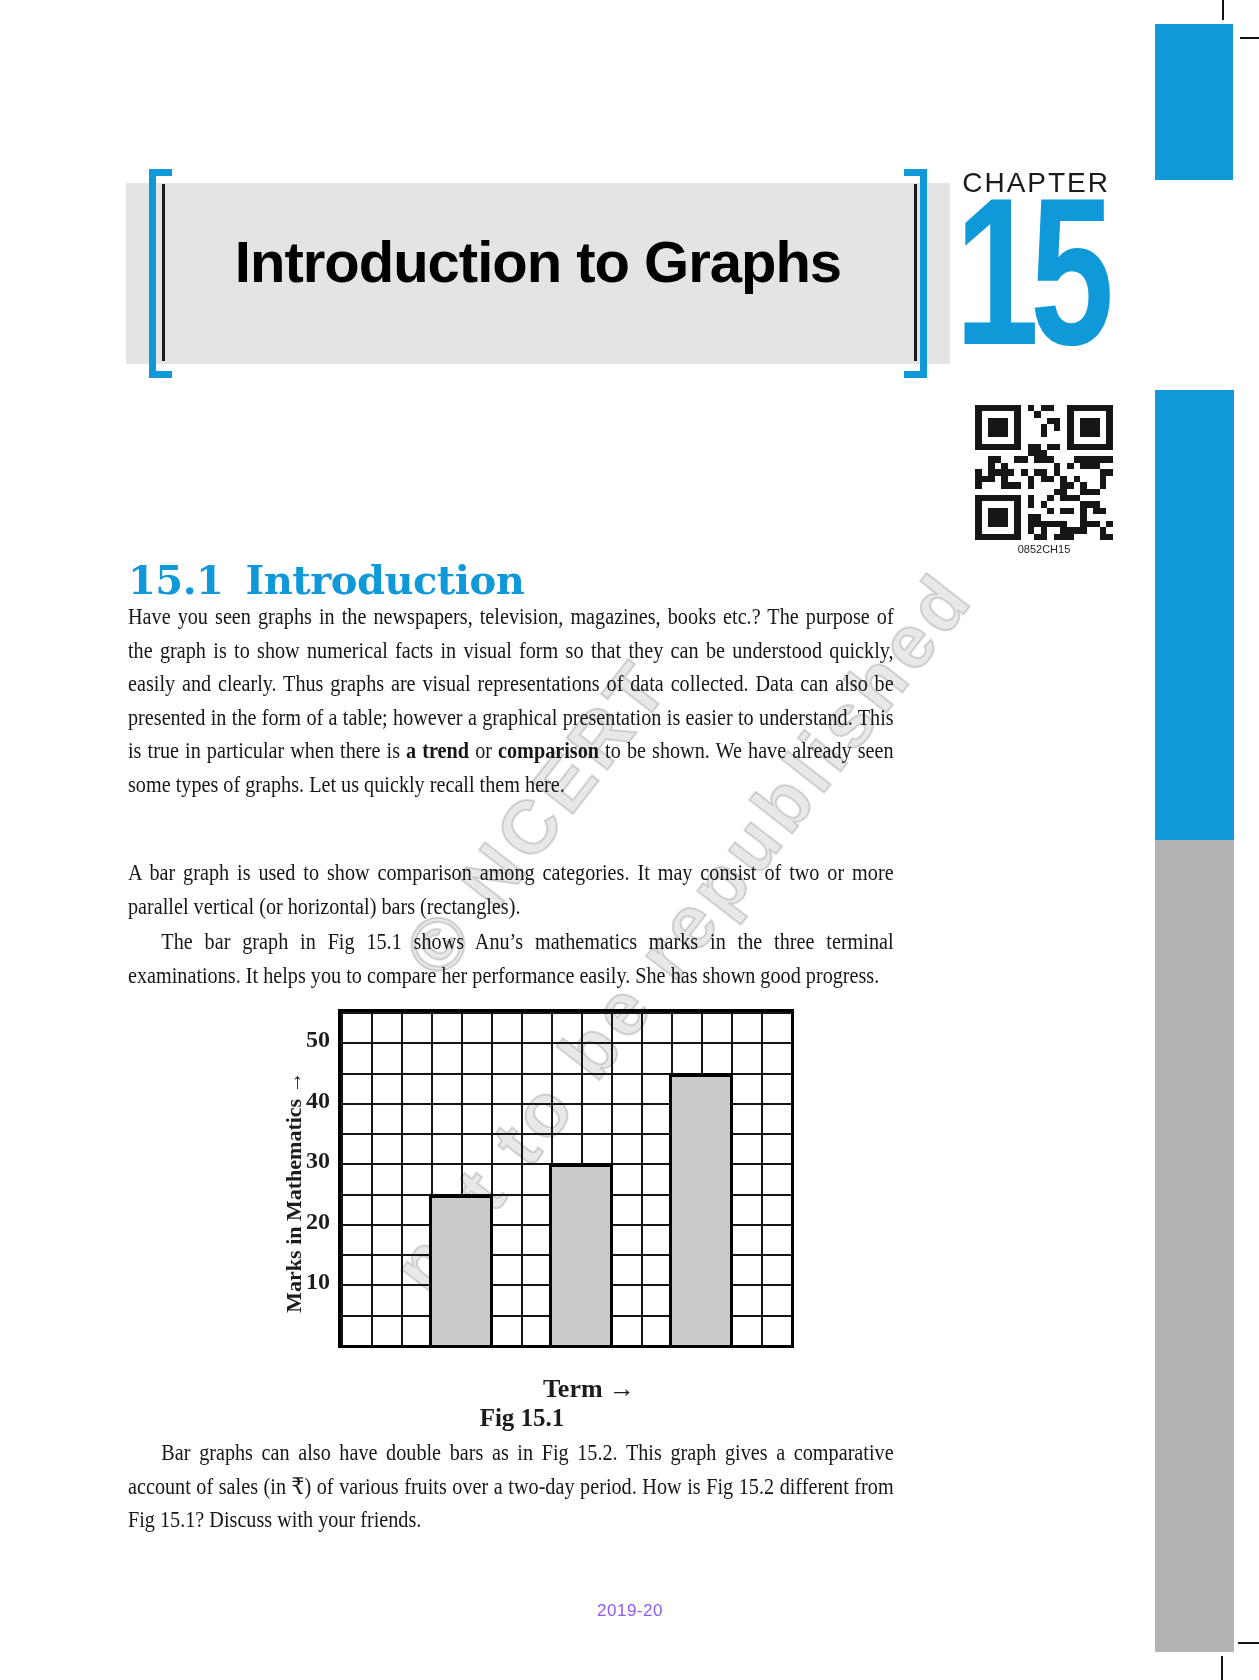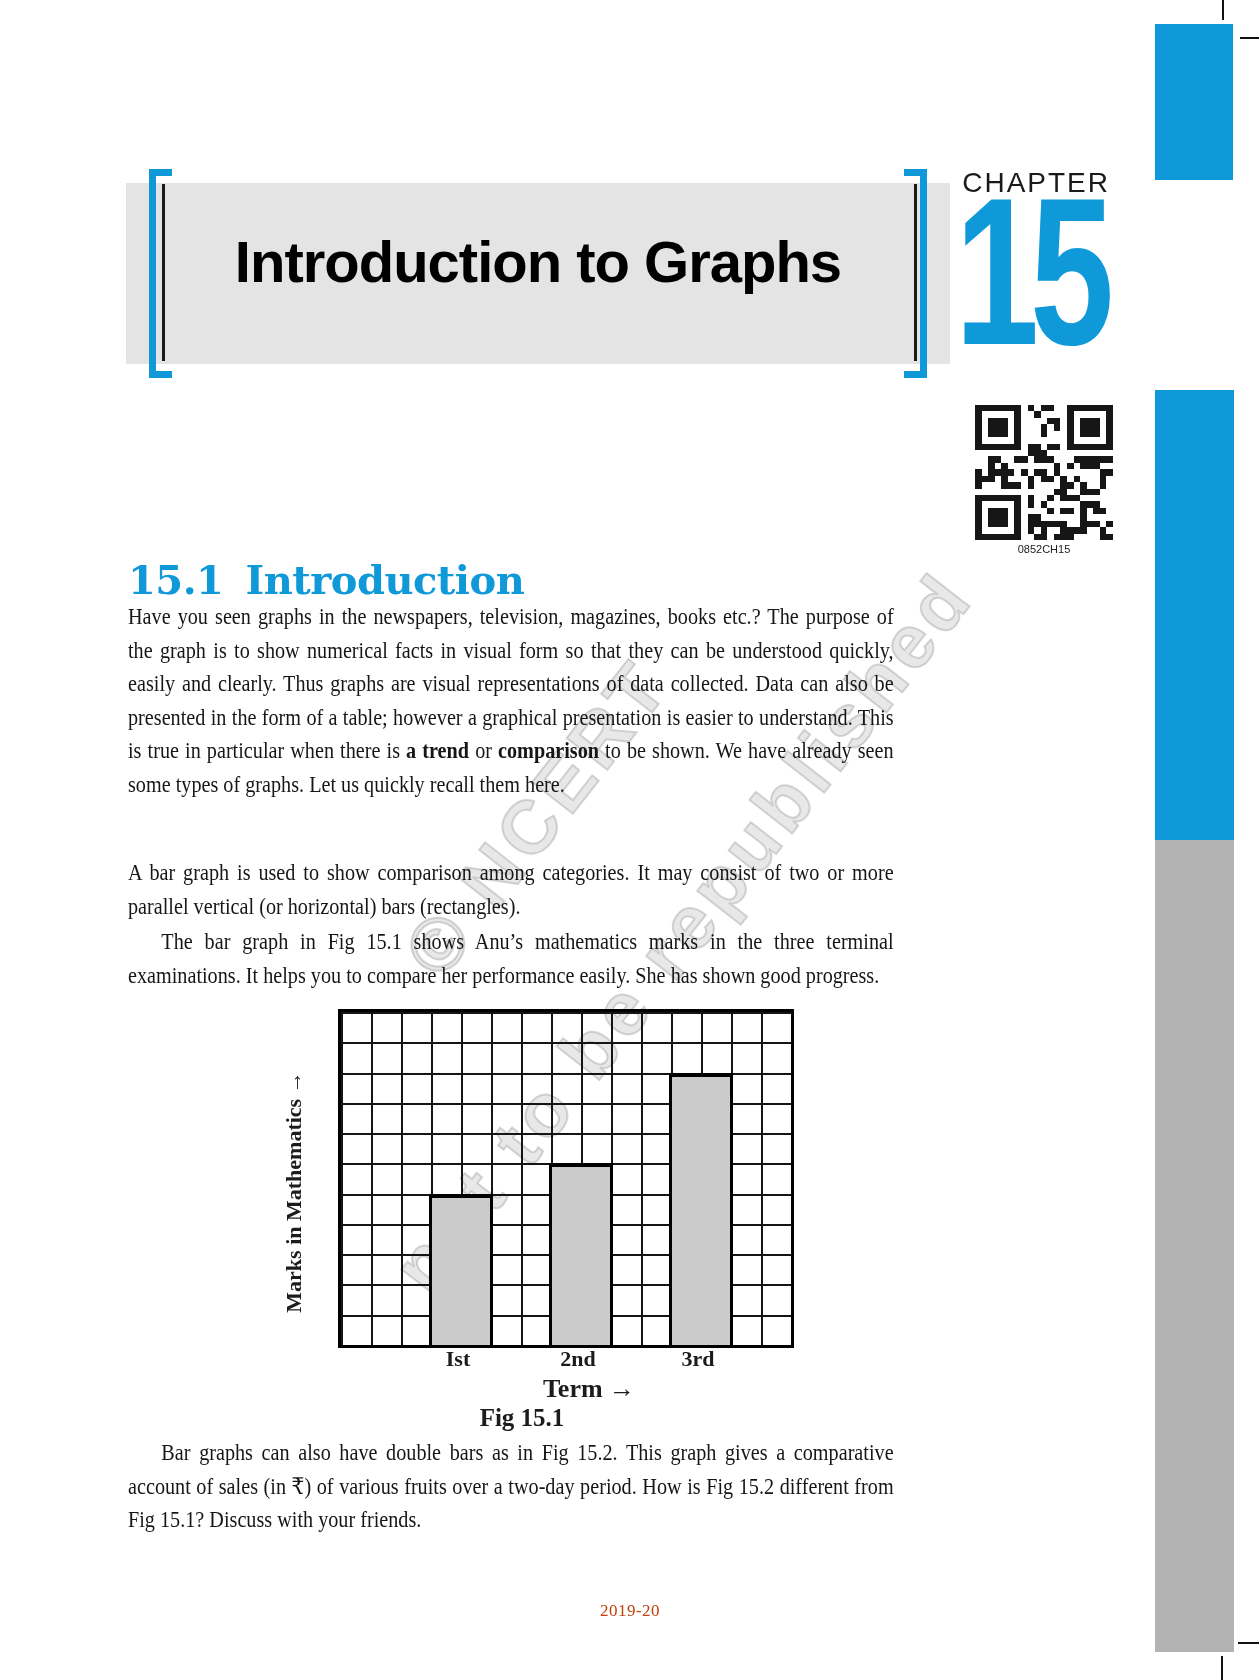--- a/index.html
+++ b/index.html
@@ -63,22 +63,22 @@
   .xlab{position:absolute;transform:translateX(-50%);font-weight:700;font-size:22px;white-space:nowrap;}
   .ylabel{position:absolute;left:134px;top:1179px;width:320px;text-align:center;
       transform:rotate(-90deg);font-weight:700;font-size:22px;white-space:nowrap;}
   .xlabel-title{position:absolute;left:589px;top:1374px;transform:translateX(-50%);
       font-weight:700;font-size:26px;white-space:nowrap;}
   .fig-caption{position:absolute;left:522px;top:1404px;transform:translateX(-50%);
       font-weight:700;font-size:25px;white-space:nowrap;}
 
   
   .footer{position:absolute;left:480px;top:1601px;width:300px;text-align:center;
-      font-family:Liberation Serif, serif;font-size:17px;
-      letter-spacing:0.5px;color:#c2410c;}
+      font-family:Liberation Sans, sans-serif;font-size:17px;
+      letter-spacing:0.5px;color:#8b5cf6;}
 </style>
 </head>
 <body>
 
 <div class="page">
 
   <div class="crop" style="left:1222px;top:0;width:2px;height:20px;"></div>
   <div class="crop" style="left:1240px;top:37px;width:19px;height:2px;"></div>
   <div class="crop" style="left:1238px;top:1642px;width:21px;height:2px;"></div>
   <div class="crop" style="left:1221px;top:1656px;width:2px;height:24px;"></div>
@@ -239,30 +239,32 @@
 
   <p class="para" style="top:600px;margin:0;">
     <span>Have you seen graphs in the newspapers, television, magazines, books etc.? The purpose of the graph is to show numerical facts in visual form so that they can be understood quickly, easily and clearly. Thus graphs are visual representations of data collected. Data can also be presented in the form of a table; however a graphical presentation is easier to understand. This is true in particular when there is </span><span class="bold">a trend</span><span> or </span><span class="bold">comparison</span><span> to be shown. We have already seen some types of graphs. Let us quickly recall them here.</span>
   </p>
 
 
   <p class="para" style="top:856px;margin:0;">A bar graph is used to show comparison among categories. It may consist of two or more parallel vertical (or horizontal) bars (rectangles).</p>
   <p class="para indent" style="top:925px;margin:0;">The bar graph in Fig 15.1 shows Anu’s mathematics marks in the three terminal examinations. It helps you to compare her performance easily. She has shown good progress.</p>
 
   <div class="ylabel">Marks in Mathematics →</div>
+  <div class="yticks">
+      <div class="ytick" style="top: 17px;">50</div>
+      <div class="ytick" style="top: 78px;">40</div>
+      <div class="ytick" style="top: 138px;">30</div>
+      <div class="ytick" style="top: 199px;">20</div>
+      <div class="ytick" style="top: 259px;">10</div>
+    </div>
   <div class="plot">
       <div class="bar" style="left: 88px; width: 64px; height: 151px;"></div>
       <div class="bar" style="left: 208px; width: 64px; height: 182px;"></div>
       <div class="bar" style="left: 328px; width: 64px; height: 272px;"></div>
     </div>
-  <div class="xlabels">
-      <span class="xlab" style="left: 120px;">Ist</span>
-      <span class="xlab" style="left: 240px;">2nd</span>
-      <span class="xlab" style="left: 360px;">3rd</span>
-    </div>
   <div class="xlabel-title">Term →</div>
   <div class="fig-caption">Fig 15.1</div>
 
   <p class="para indent" style="top:1436px;margin:0;">Bar graphs can also have double bars as in Fig 15.2. This graph gives a comparative account of sales (in ₹) of various fruits over a two-day period. How is Fig 15.2 different from Fig 15.1? Discuss with your friends.</p>
 
   <div class="footer">2019-20</div>
 
 </div>
 
 </body></html>

